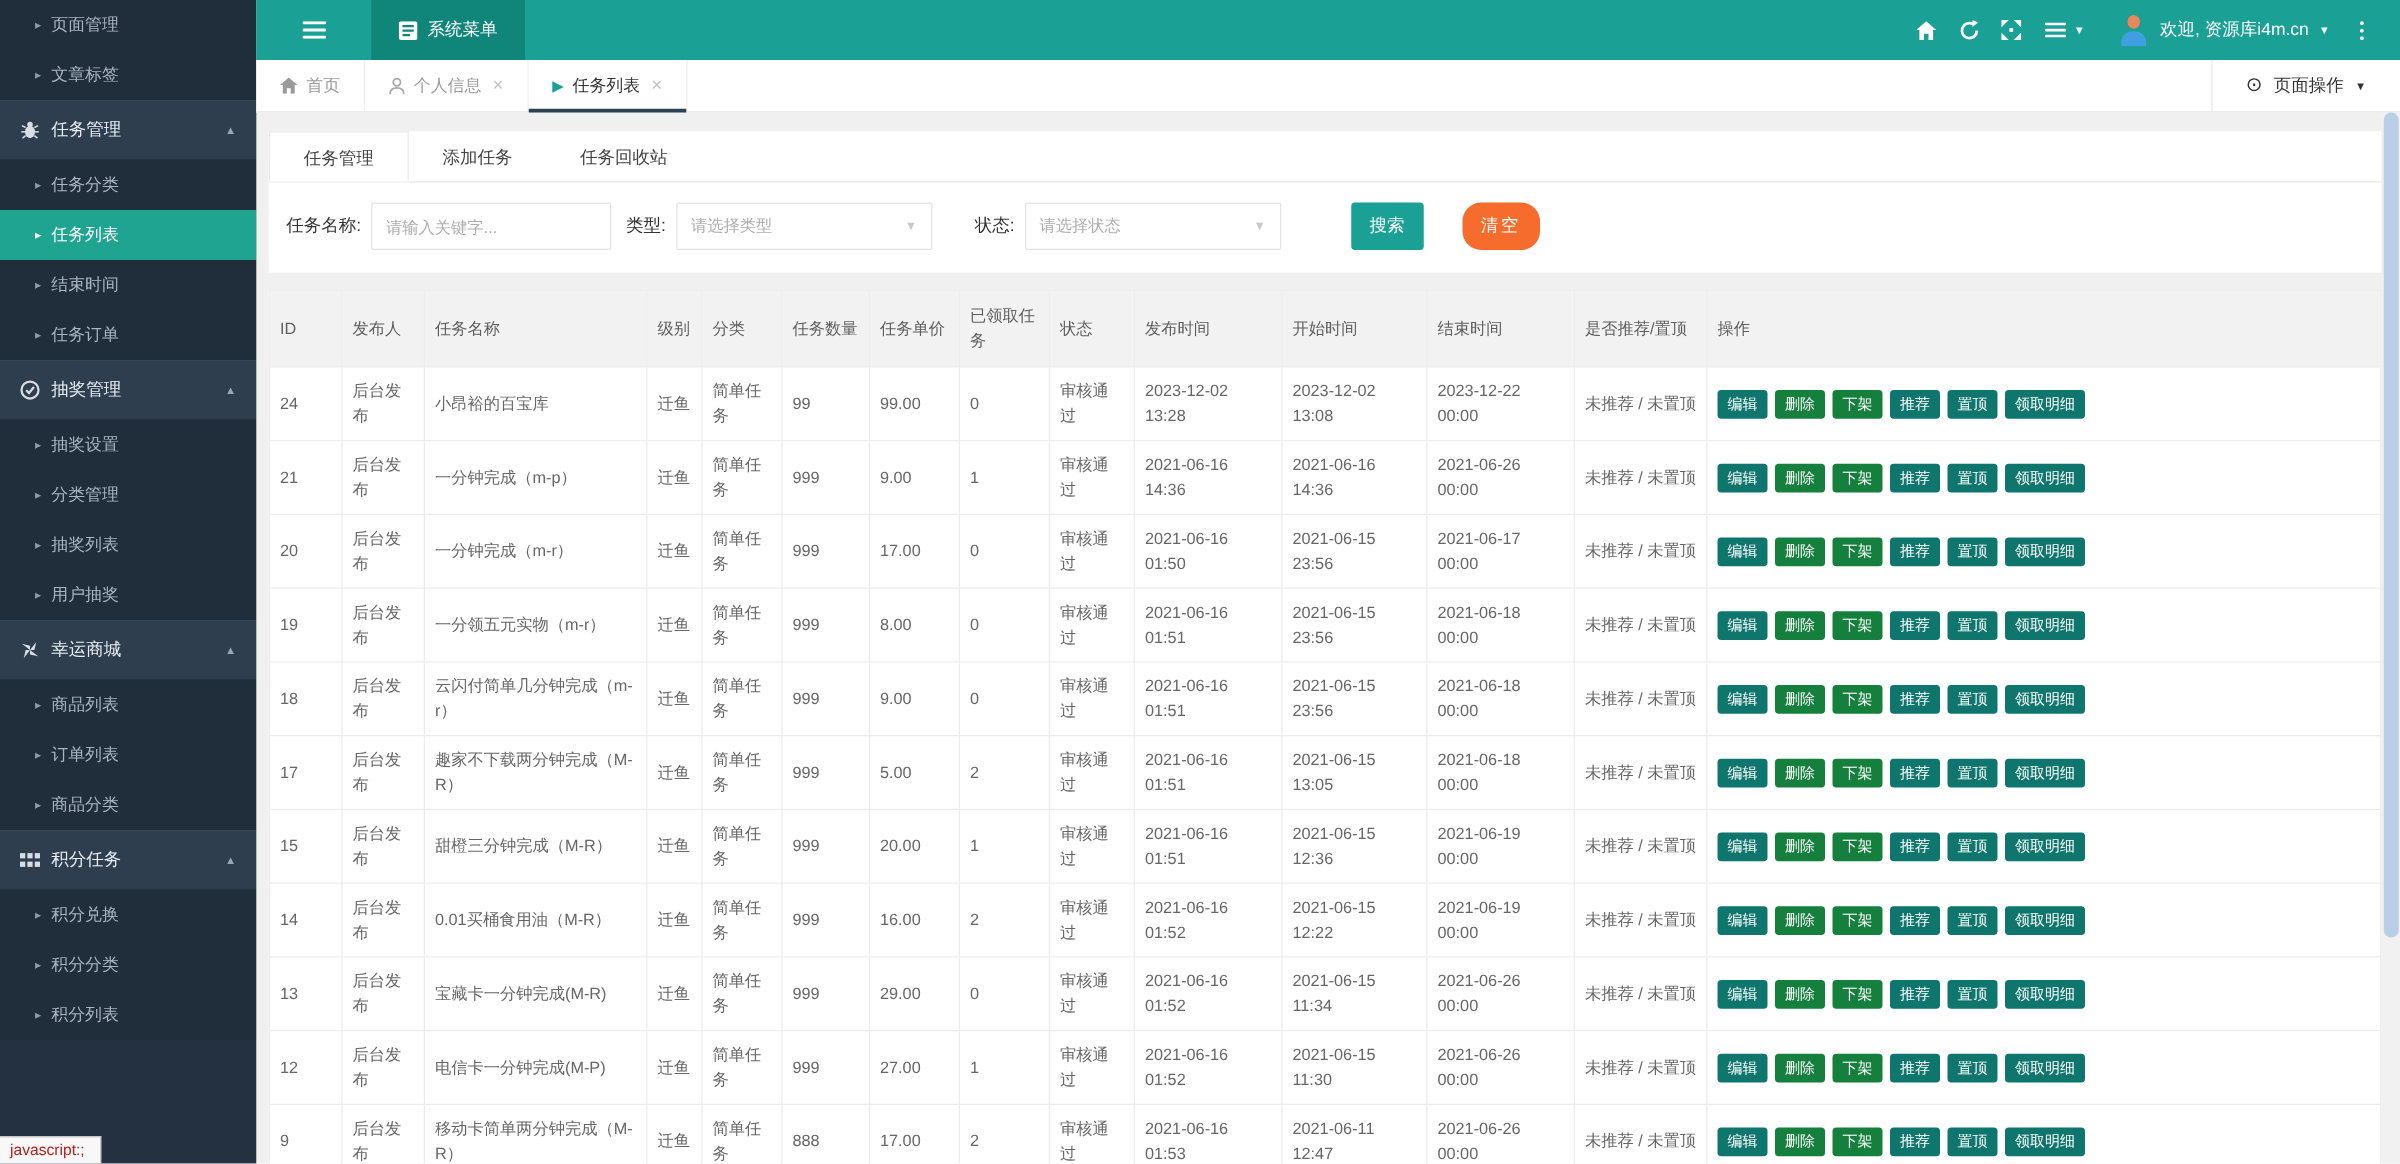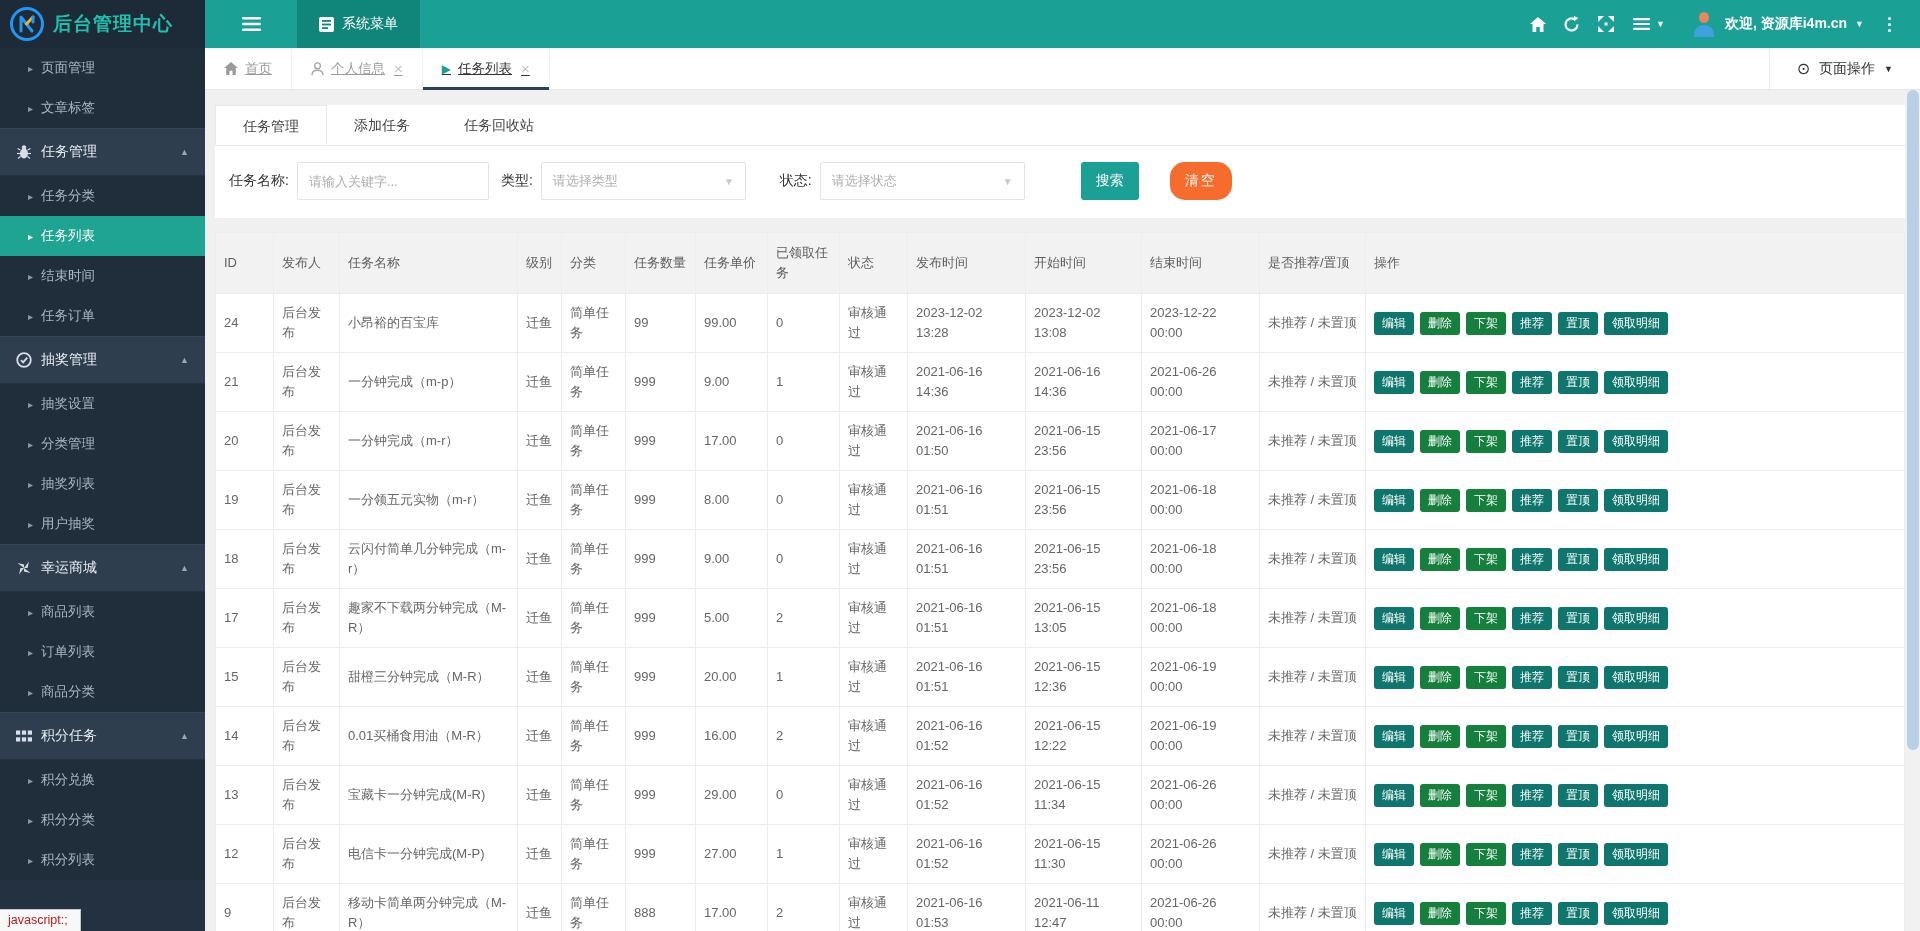--- a/index.html
+++ b/index.html
@@ -28,32 +28,32 @@
   .main { flex:1; display:flex; flex-direction:column; min-width:0; }
 
   .topbar { height:48px; flex-shrink:0; background:#1aa094; display:flex; align-items:center; color:#fff; }
   .icon-btn { display:flex; align-items:center; justify-content:center; cursor:pointer; }
   .icon-btn svg { display:block; }
   .fold-btn { width:92px; height:48px; }
   .sys-tab { height:48px; background:#10857a; display:flex; align-items:center; gap:8px; padding:0 22px; font-size:14px; cursor:pointer; }
   .sys-tab svg { display:block; }
   .top-right { margin-left:auto; display:flex; align-items:center; padding-right:16px; }
   .top-right .icon-btn { width:34px; height:48px; }
-  .user-area { display:flex; align-items:center; gap:8px; margin-left:16px; cursor:pointer;font-weight:bold; }
+  .user-area { display:flex; align-items:center; gap:8px; margin-left:16px; cursor:pointer; }
   .avatar { width:26px; height:26px; position:relative; overflow:hidden; border-radius:3px; }
   .avatar .head { position:absolute; top:1px; left:8px; width:10px; height:11px; border-radius:50%; background:#e8875a; }
   .avatar .body { position:absolute; bottom:0; left:3px; width:20px; height:12px; border-radius:9px 9px 0 0; background:#3f9fdf; }
   .welcome { font-size:14px; white-space:nowrap; }
   .caret-down { font-size:9px; color:#eafaf7; }
   .kebab { width:30px; height:48px; display:flex; flex-direction:column; align-items:center; justify-content:center; gap:3px; margin-left:10px; cursor:pointer; }
   .kebab i { width:3px; height:3px; border-radius:50%; background:#fff; }
 
   
   .tabbar { height:42px; flex-shrink:0; background:#fff; border-bottom:1px solid #e6e6e6; display:flex; }
-  .tab { position:relative; display:flex; align-items:center; gap:7px; padding:0 19px; font-size:13.5px; color:#9b9b9b; border-right:1px solid #efefef; cursor:pointer; white-space:nowrap;text-decoration:underline; }
+  .tab { position:relative; display:flex; align-items:center; gap:7px; padding:0 19px; font-size:13.5px; color:#9b9b9b; border-right:1px solid #efefef; cursor:pointer; white-space:nowrap; }
   .tab .t-icon { display:flex; color:#a8a8a8; }
   .tab .t-caret { color:#1aa094; font-size:12px; }
   .tab .close-x { color:#c2c2c2; font-size:15px; margin-left:2px; }
   .tab.active { color:#333; }
   .tab.active::after { content:""; position:absolute; left:0; right:0; bottom:-1px; height:3px; background:#2f4050; }
   .page-ops { margin-left:auto; display:flex; align-items:center; gap:9px; padding:0 27px; border-left:1px solid #ececec; color:#333; font-size:14px; cursor:pointer; }
   .page-ops .bullseye { font-size:16px; line-height:1; }
   .page-ops .caret-down { color:#333; }
 
   
@@ -89,29 +89,20 @@
   .scrollbar { position:absolute; top:90px; right:0; bottom:0; width:14px; background:#f1f1f1; }
   .scroll-thumb { position:absolute; top:0; left:1px; width:12px; height:660px; background:#b9cfe6; border-radius:6px; }
   .status-tip { position:absolute; left:0; bottom:0; background:#f8f8f8; border:1px solid #c8c8c8; border-left:none; border-bottom:none; padding:3px 12px 4px 8px; font-size:12.5px; color:#b91c1c; }
 </style>
 </head>
 <body>
 
 <div class="app">
 
   <aside class="sidebar">
-    <div class="logo-bar">
-      <svg class="logo-svg" viewBox="0 0 36 36">
-        <circle cx="18" cy="18" r="15.5" fill="none" stroke="#2196f3" stroke-width="3"></circle>
-        <path d="M12 25 V11 L23 25" fill="none" stroke="#2196f3" stroke-width="3" stroke-linecap="round" stroke-linejoin="round"></path>
-        <path d="M17.5 18 L24 11" fill="none" stroke="#f0b429" stroke-width="3" stroke-linecap="round"></path>
-        <path d="M24 11 V16" fill="none" stroke="#2196f3" stroke-width="3" stroke-linecap="round"></path>
-      </svg>
-      <span class="logo-title">后台管理中心</span>
-    </div>
     <nav class="menu" id="menu">
         <div class="menu-item sub">
           <span class="tri">▸</span>
           <span>页面管理</span>
         </div>
         <div class="menu-item sub">
           <span class="tri">▸</span>
           <span>文章标签</span>
         </div>
         <div class="menu-item section">

